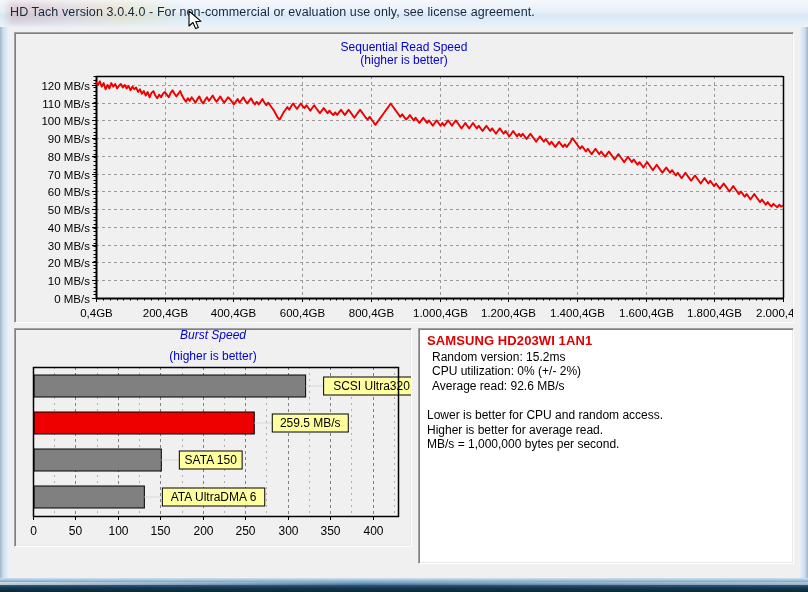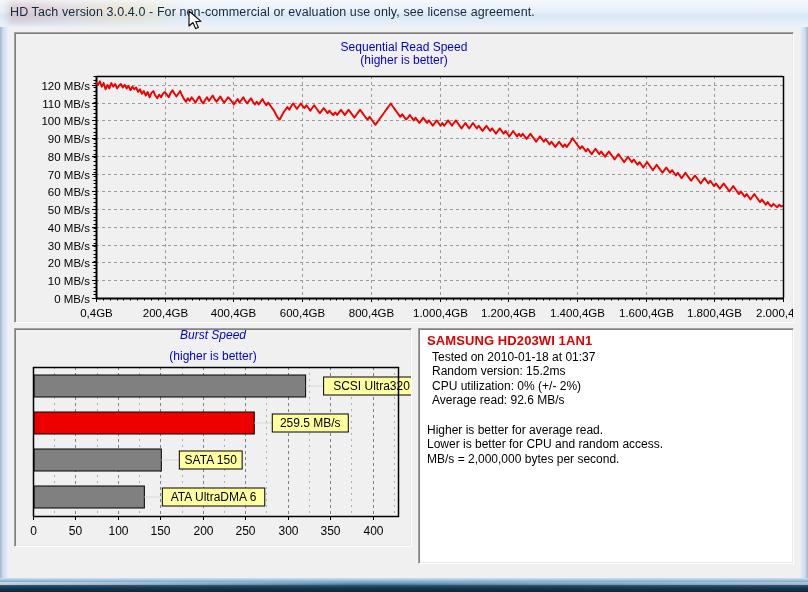--- a/index.html
+++ b/index.html
@@ -437,28 +437,27 @@
           <line x1="129.3488372093023" y1="168" x2="147.3488372093023" y2="168" stroke="#d8d8d8" stroke-width="1"></line>
           <rect x="147.3488372093023" y="159" width="102.39999999999999" height="18" fill="#ffffa0" stroke="#000" stroke-width="1"></rect>
           <text x="198.5488372093023" y="172" text-anchor="middle" font-family="&quot;Liberation Sans&quot;, sans-serif" font-size="12" fill="#000">ATA UltraDMA 6</text>
           <rect x="18.5" y="38.5" width="365" height="149" fill="none" stroke="#000" stroke-width="1.5"></rect>
         </svg>
     </div>
 
     <div class="sunken" id="info-panel">
       <div id="info-inner">
         <div id="drive-name">SAMSUNG HD203WI 1AN1</div>
-        <div class="ind">Tested on 2010-01-18 at 01:37</div>
         <div class="ind">Random version: 15.2ms</div>
         <div class="ind">CPU utilization: 0% (+/- 2%)</div>
         <div class="ind">Average read: 92.6 MB/s</div>
         <div id="info-gap"></div>
+        <div>Lower is better for CPU and random access.</div>
         <div>Higher is better for average read.</div>
-        <div>Lower is better for CPU and random access.</div>
-        <div>MB/s = 2,000,000 bytes per second.</div>
+        <div>MB/s = 1,000,000 bytes per second.</div>
       </div>
     </div>
 
     <div class="btn" id="btn-save">
       <span><u>S</u><span>ave Results</span></span>
     </div>
     <div class="btn" id="btn-upload">
       <span><u>U</u><span>pload Results</span></span>
     </div>
     <div class="btn" id="btn-compare">

